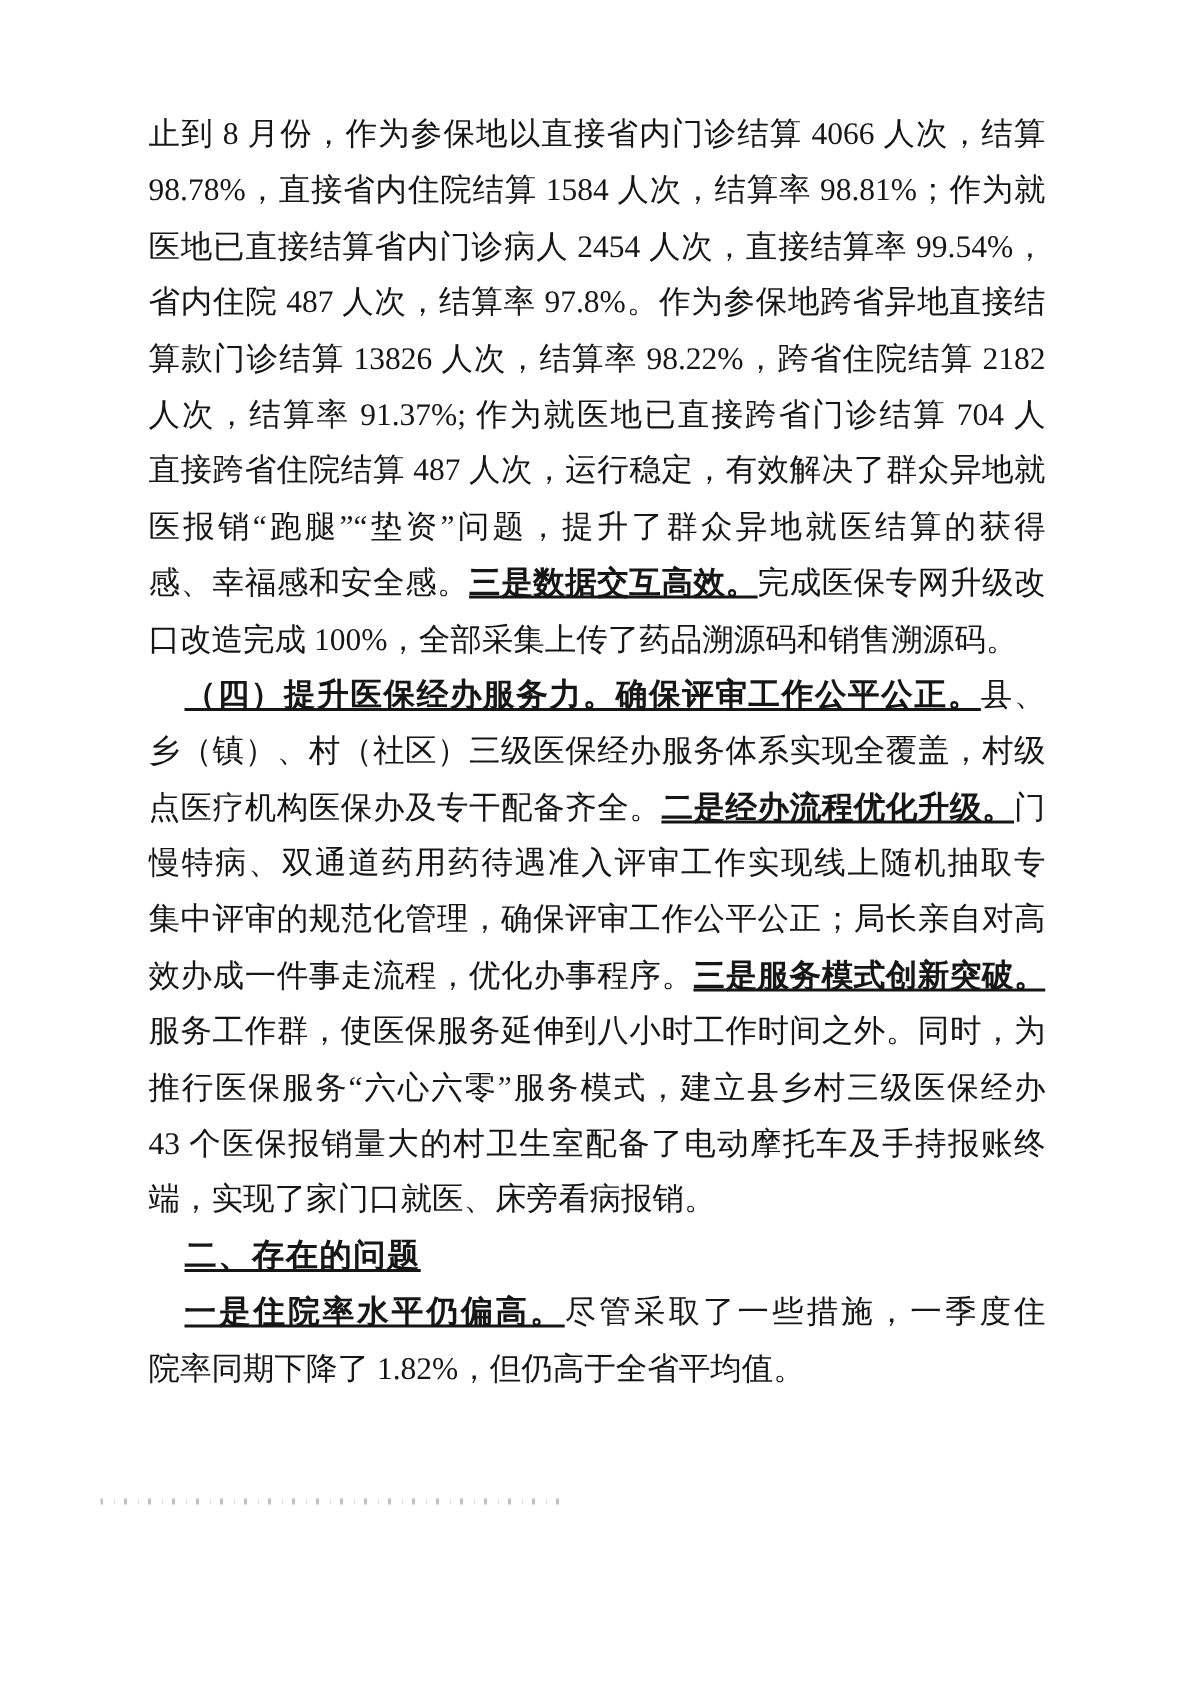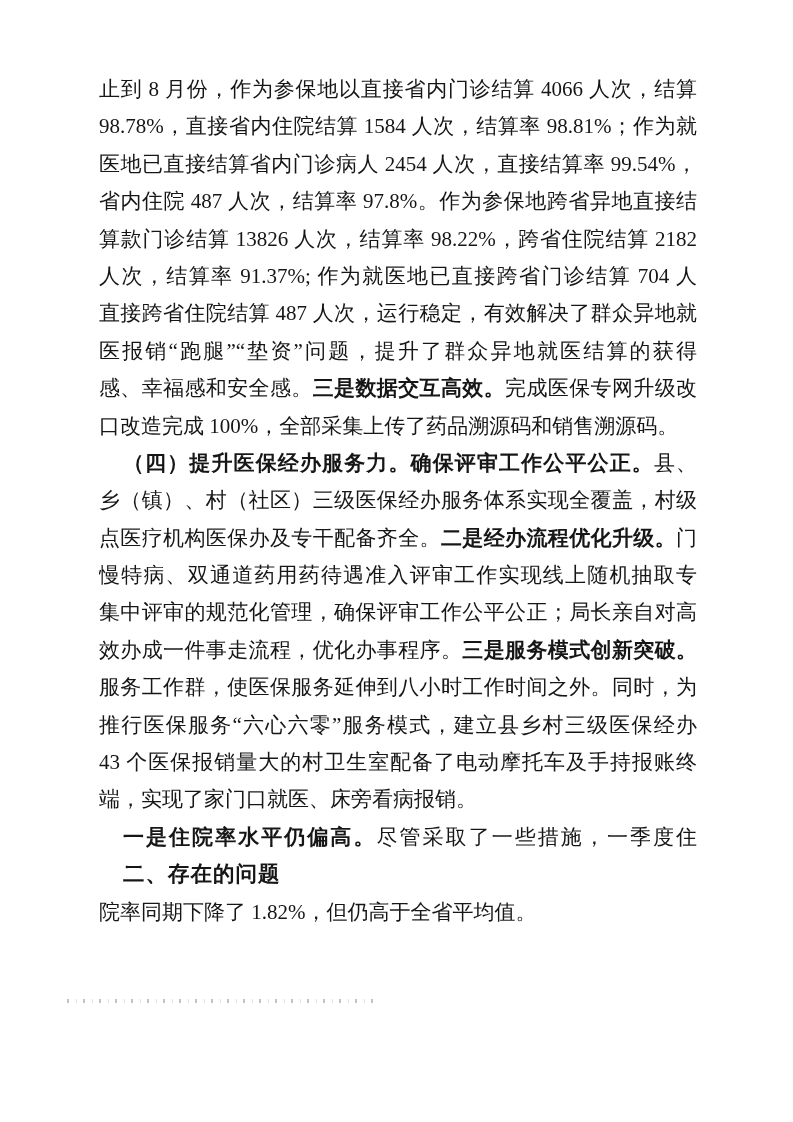--- a/index.html
+++ b/index.html
@@ -32,21 +32,21 @@
   }
   .line.last { text-align-last: left; }
   .line.indent { text-indent: 24px; }
   .line.heading {
     font-family: "Liberation Sans", "DejaVu Sans", sans-serif;
     font-weight: bold;
     font-size: 21.5px;
     letter-spacing: 1px;
   }
   .run { font-weight: normal; }
-  .run.b { font-weight: bold; }
+  .run.b { font-weight: bold; text-decoration: underline; }
   .scan-artifact {
     position: absolute;
     left: 67px; top: 999px;
     width: 306px; height: 4px;
     background: repeating-linear-gradient(90deg,
       rgba(70,70,70,0.55) 0px, rgba(70,70,70,0.55) 2px,
       transparent 2px, transparent 9px,
       rgba(120,120,120,0.35) 9px, rgba(120,120,120,0.35) 10px,
       transparent 10px, transparent 16px);
     opacity: 0.6;
@@ -70,18 +70,18 @@
       <div class="line indent"><span class="run b">（四）提升医保经办服务力。确保评审工作公平公正。</span><span class="run">县、</span></div>
       <div class="line"><span class="run">乡（镇）、村（社区）三级医保经办服务体系实现全覆盖，村级</span></div>
       <div class="line"><span class="run">点医疗机构医保办及专干配备齐全。</span><span class="run b">二是经办流程优化升级。</span><span class="run">门</span></div>
       <div class="line"><span class="run">慢特病、双通道药用药待遇准入评审工作实现线上随机抽取专家、</span></div>
       <div class="line"><span class="run">集中评审的规范化管理，确保评审工作公平公正；局长亲自对高</span></div>
       <div class="line"><span class="run">效办成一件事走流程，优化办事程序。</span><span class="run b">三是服务模式创新突破。</span></div>
       <div class="line"><span class="run">服务工作群，使医保服务延伸到八小时工作时间之外。同时，为</span></div>
       <div class="line"><span class="run">推行医保服务“六心六零”服务模式，建立县乡村三级医保经办</span></div>
       <div class="line"><span class="run">43 个医保报销量大的村卫生室配备了电动摩托车及手持报账终</span></div>
       <div class="line last"><span class="run">端，实现了家门口就医、床旁看病报销。</span></div>
+      <div class="line indent last heading"><span class="run b">二、存在的问题</span></div>
       <div class="line indent"><span class="run b">一是住院率水平仍偏高。</span><span class="run">尽管采取了一些措施，一季度住</span></div>
-      <div class="line indent last heading"><span class="run b">二、存在的问题</span></div>
       <div class="line last"><span class="run">院率同期下降了 1.82%，但仍高于全省平均值。</span></div>
     </div>
   <div class="scan-artifact"></div>
 </div>
 
 </body></html>

